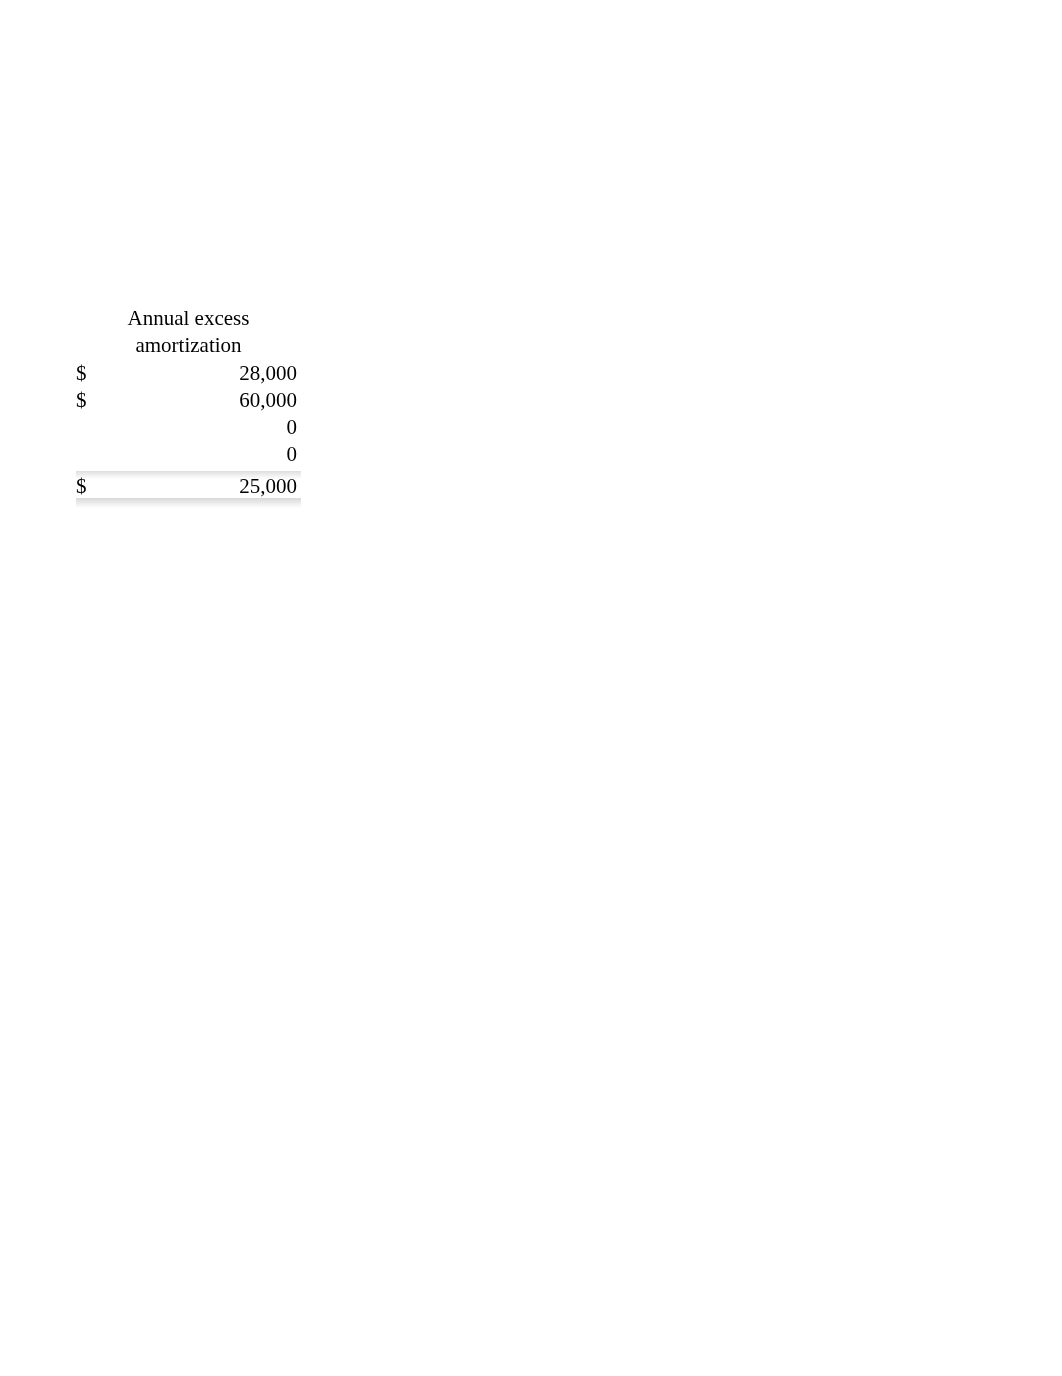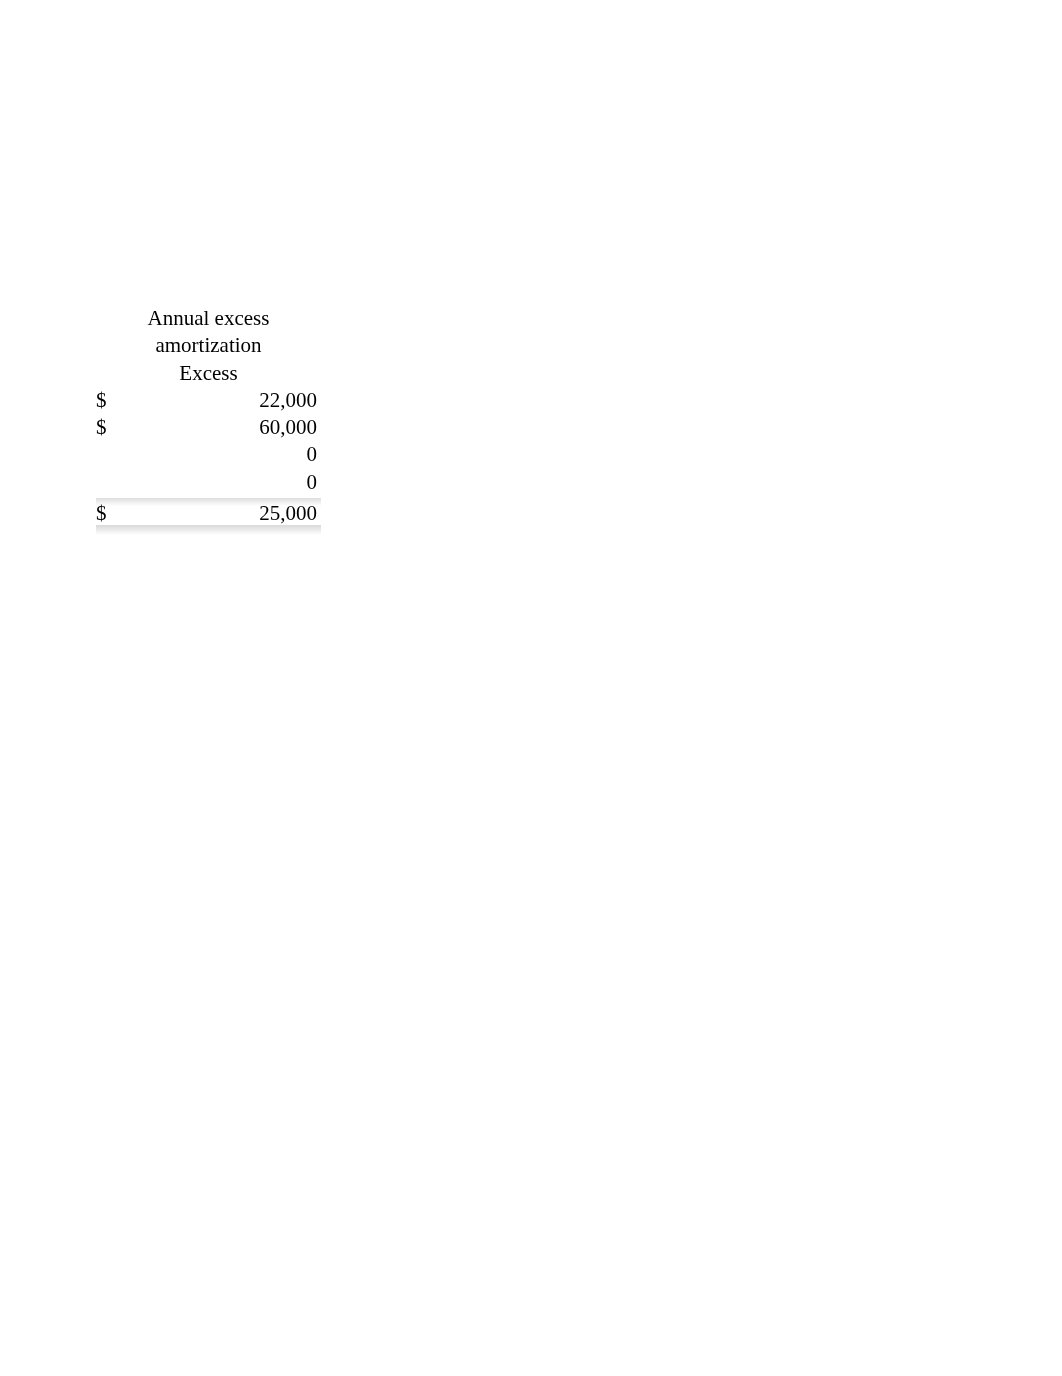--- a/index.html
+++ b/index.html
@@ -11,21 +11,21 @@
       width: 1062px;
       height: 1376px;
       background: #ffffff;
       font-family: "Times New Roman", Times, serif;
       font-size: 21px;
       color: #000000;
       position: relative;
     }
     .table-container {
       position: absolute;
-      left: 96px;
+      left: 76px;
       top: 305px;
       width: 225px;
     }
     .title-line {
       text-align: center;
       line-height: 1.3;
     }
     .header-line1 {
       text-align: center;
       line-height: 1.3;
@@ -79,25 +79,24 @@
     .total-row .amount {
       position: relative;
       z-index: 1;
     }
   </style>
 </head>
 <body>
 
 <div class="table-container">
   <div class="title-line">Annual excess amortization</div>
-  <div class="header-line1">Excess</div>
 
   <div class="data-row">
     <span class="currency">$</span>
-    <span class="amount">22,000</span>
+    <span class="amount">28,000</span>
   </div>
   <div class="data-row">
     <span class="currency">$</span>
     <span class="amount">60,000</span>
   </div>
   <div class="data-row">
     <span class="currency"></span>
     <span class="amount">0</span>
   </div>
   <div class="data-row">

